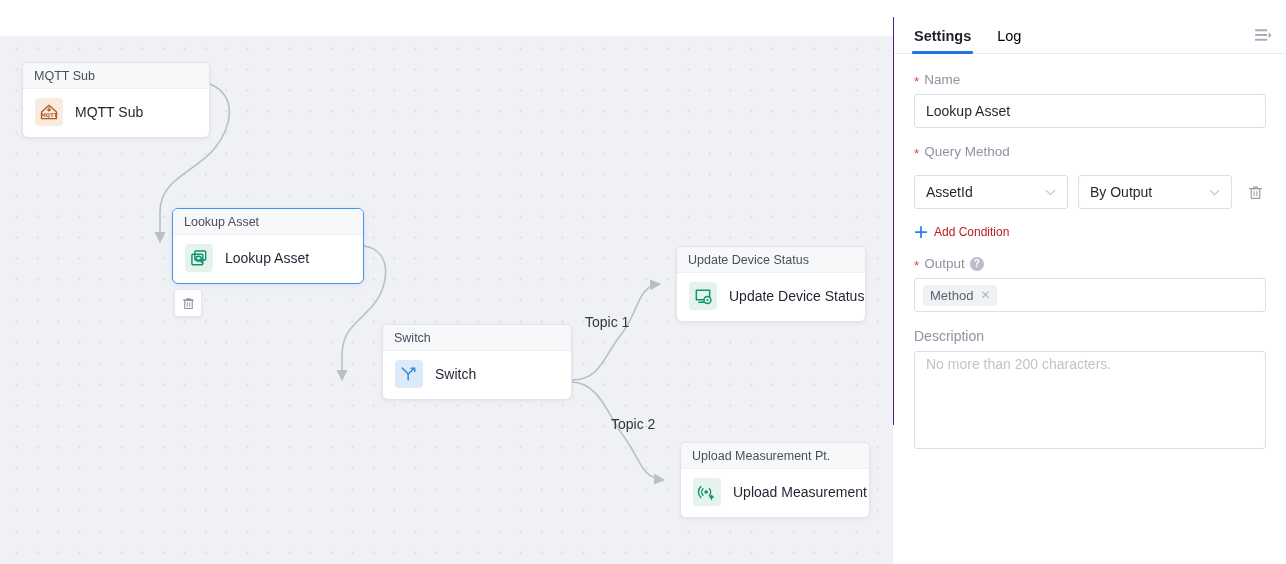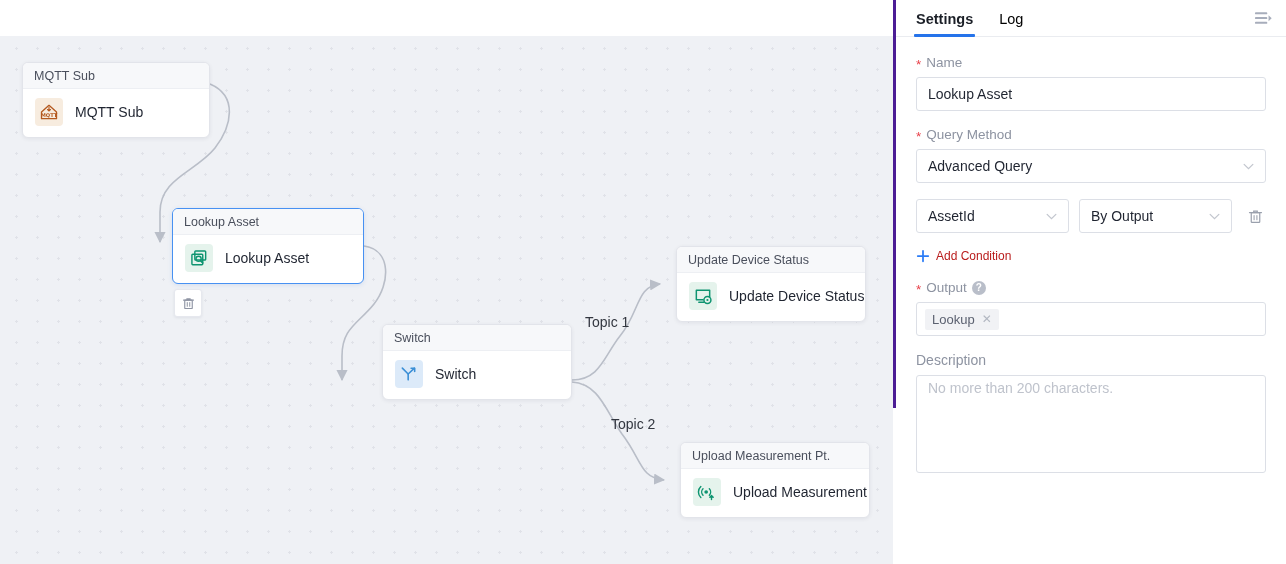--- a/index.html
+++ b/index.html
@@ -99,24 +99,24 @@
     position: absolute;
     font-size: 14px;
     color: #32363f;
     white-space: nowrap;
   }
   #label-topic1 { left: 585px; top: 278px; }
   #label-topic2 { left: 611px; top: 380px; }
 
   
   #panel {
-    position: absolute; left: 893px; top: 0;
+    position: absolute; left: 893px; top: 17px;
     width: 393px; height: 408px;
     background: #ffffff;
-    border-left: 3px solid #4c1d95;
+    border-left: 1px solid #4c1d95;
   }
   #panel-tabs {
     position: relative;
     height: 37px;
     border-bottom: 1px solid #eaecf0;
     display: flex;
     align-items: center;
     padding: 0 20px;
   }
   .tab {
@@ -367,28 +367,20 @@
         </div>
         <div class="input">Lookup Asset</div>
       </div>
 
       
       <div class="field-block">
         <div class="field-label">
           <span class="req-star">*</span>
           <span>Query Method</span>
         </div>
-        <div class="select">
-          <span>Advanced Query</span>
-          <span class="chev">
-            <svg width="11" height="7" viewBox="0 0 12 8">
-                <path d="M1 1.5 L6 6.5 L11 1.5" fill="none" stroke="#c2c6ce" stroke-width="1.4" stroke-linecap="round"></path>
-              </svg>
-          </span>
-        </div>
       </div>
 
       
       <div id="cond-row">
         <div class="select">
           <span>AssetId</span>
           <span class="chev">
             <svg width="11" height="7" viewBox="0 0 12 8">
                 <path d="M1 1.5 L6 6.5 L11 1.5" fill="none" stroke="#c2c6ce" stroke-width="1.4" stroke-linecap="round"></path>
               </svg>
@@ -423,21 +415,21 @@
 
       
       <div class="field-block">
         <div class="field-label">
           <span class="req-star">*</span>
           <span>Output</span>
           <span class="help-icon">?</span>
         </div>
         <div id="output-box">
           <span class="tag">
-            <span>Lookup</span>
+            <span>Method</span>
             <span class="tag-x">✕</span>
           </span>
         </div>
       </div>
 
       
       <div>
         <div id="desc-label">Description</div>
         <textarea id="desc-box" placeholder="No more than 200 characters." style=""></textarea>
       </div>

